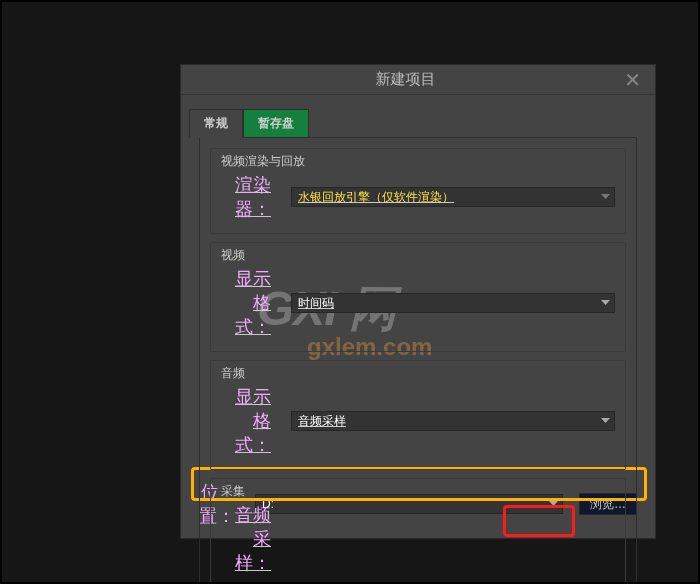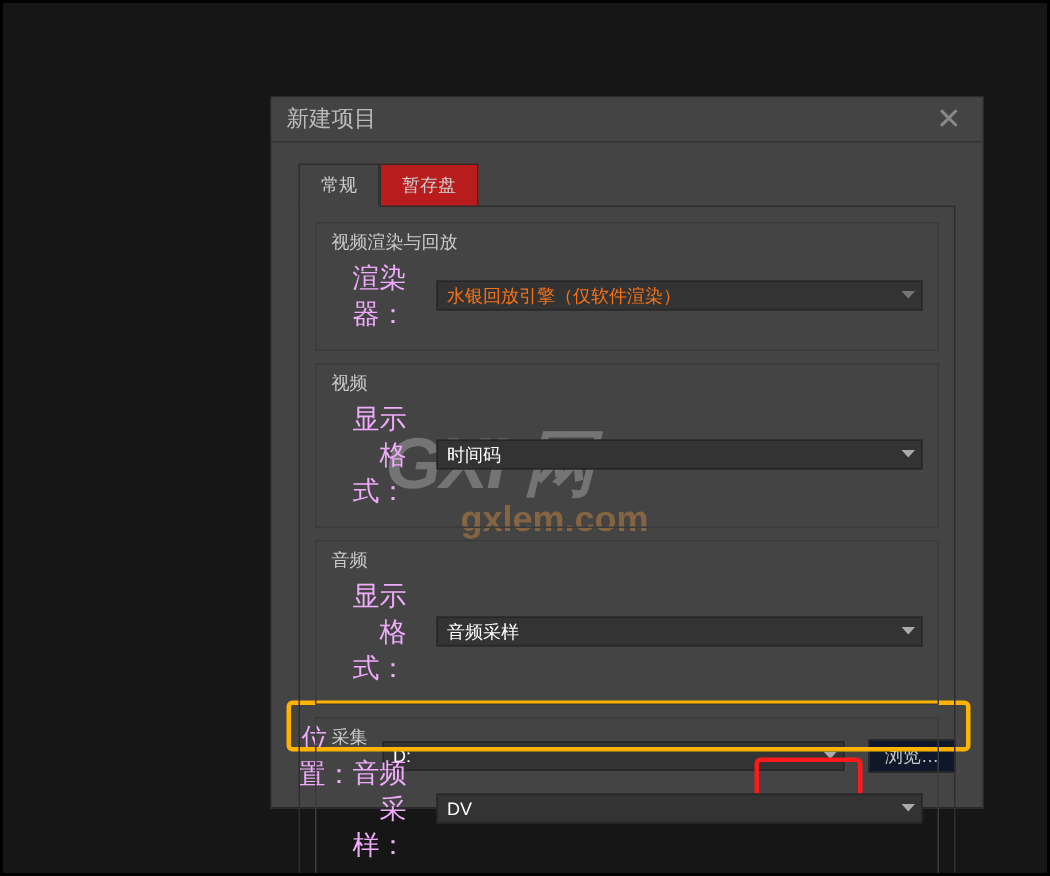--- a/index.html
+++ b/index.html
@@ -19,42 +19,44 @@
     width: 476px; height: 475px;
     background: #444444;
     border: 1px solid #2a2a2a;
   }
   .titlebar {
     height: 30px;
     display: flex; align-items: center;
     padding: 0 10px;
     background: #444444;
     border-bottom: 1px solid #333;
+    text-align: center;
   }
   .titlebar .title {
     font-size: 15px;
     color: #bbb;
     flex: 1;
   }
   .titlebar .close {
     color: #888;
     font-size: 20px;
     cursor: pointer;
     padding: 0 4px;
     font-weight: 100;
   }
   .tabs {
     display: flex;
-    margin: 14px 0 0 18px;
+    margin: 14px 0 0 8px;
+    font-weight: bold;
   }
   .tab {
     padding: 5px 14px;
     font-size: 12px;
     color: #ccc;
-    background: #b91c1c;
+    background: #15803d;
     border: 1px solid #2e2e2e;
     border-bottom: none;
     cursor: pointer;
   }
   .tab.active {
     background: #444444;
     border-bottom: 1px solid #444;
     position: relative;
     z-index: 2;
   }
@@ -64,20 +66,21 @@
     padding: 10px 10px 28px 10px;
     position: relative;
     z-index: 1;
   }
   .group {
     border: 1px solid #3a3a3a;
     border-radius: 1px;
     margin-bottom: 8px;
     padding: 22px 10px 10px 10px;
     position: relative;
+    text-decoration: underline;
   }
   .group-label {
     position: absolute;
     top: 4px; left: 10px;
     font-size: 12px;
     color: #ccc;
   }
   .row {
     display: flex;
     align-items: center;
@@ -96,21 +99,21 @@
     background: #333333;
     border: 1px solid #262626;
     color: #ffffff;
     display: flex;
     align-items: center;
     justify-content: space-between;
     padding: 0 4px 0 6px;
     font-size: 12px;
     cursor: pointer;
   }
-  .select.disabled { color: #f97316; cursor: default; }
+  .select.disabled { color: #fde047; cursor: default; }
   .select .chev {
     display: flex; align-items: center;
   }
   .select .chev svg { display: block; }
   .text-input {
     flex: 1;
     height: 20px;
     background: #333333;
     border: 1px solid #1e1e1e;
     color: #ddd;
@@ -235,28 +238,20 @@
               </svg>
           </span>
         </div>
       </div>
     </div>
 
     <div class="group">
       <div class="group-label">采集</div>
       <div class="row">
         <div class="row-label">音频采样：</div>
-        <div class="select">
-          <span>DV</span>
-          <span class="chev">
-            <svg width="9" height="6">
-                <path d="M0 0 L9 0 L4.5 5 Z" fill="#aaa"></path>
-              </svg>
-          </span>
-        </div>
       </div>
     </div>
 
   </div>
 
   <div class="lower">
     <div class="lower-row">
       <div class="row-label">位置：</div>
       <div class="select" style="flex:1">
         <span>D:</span>

